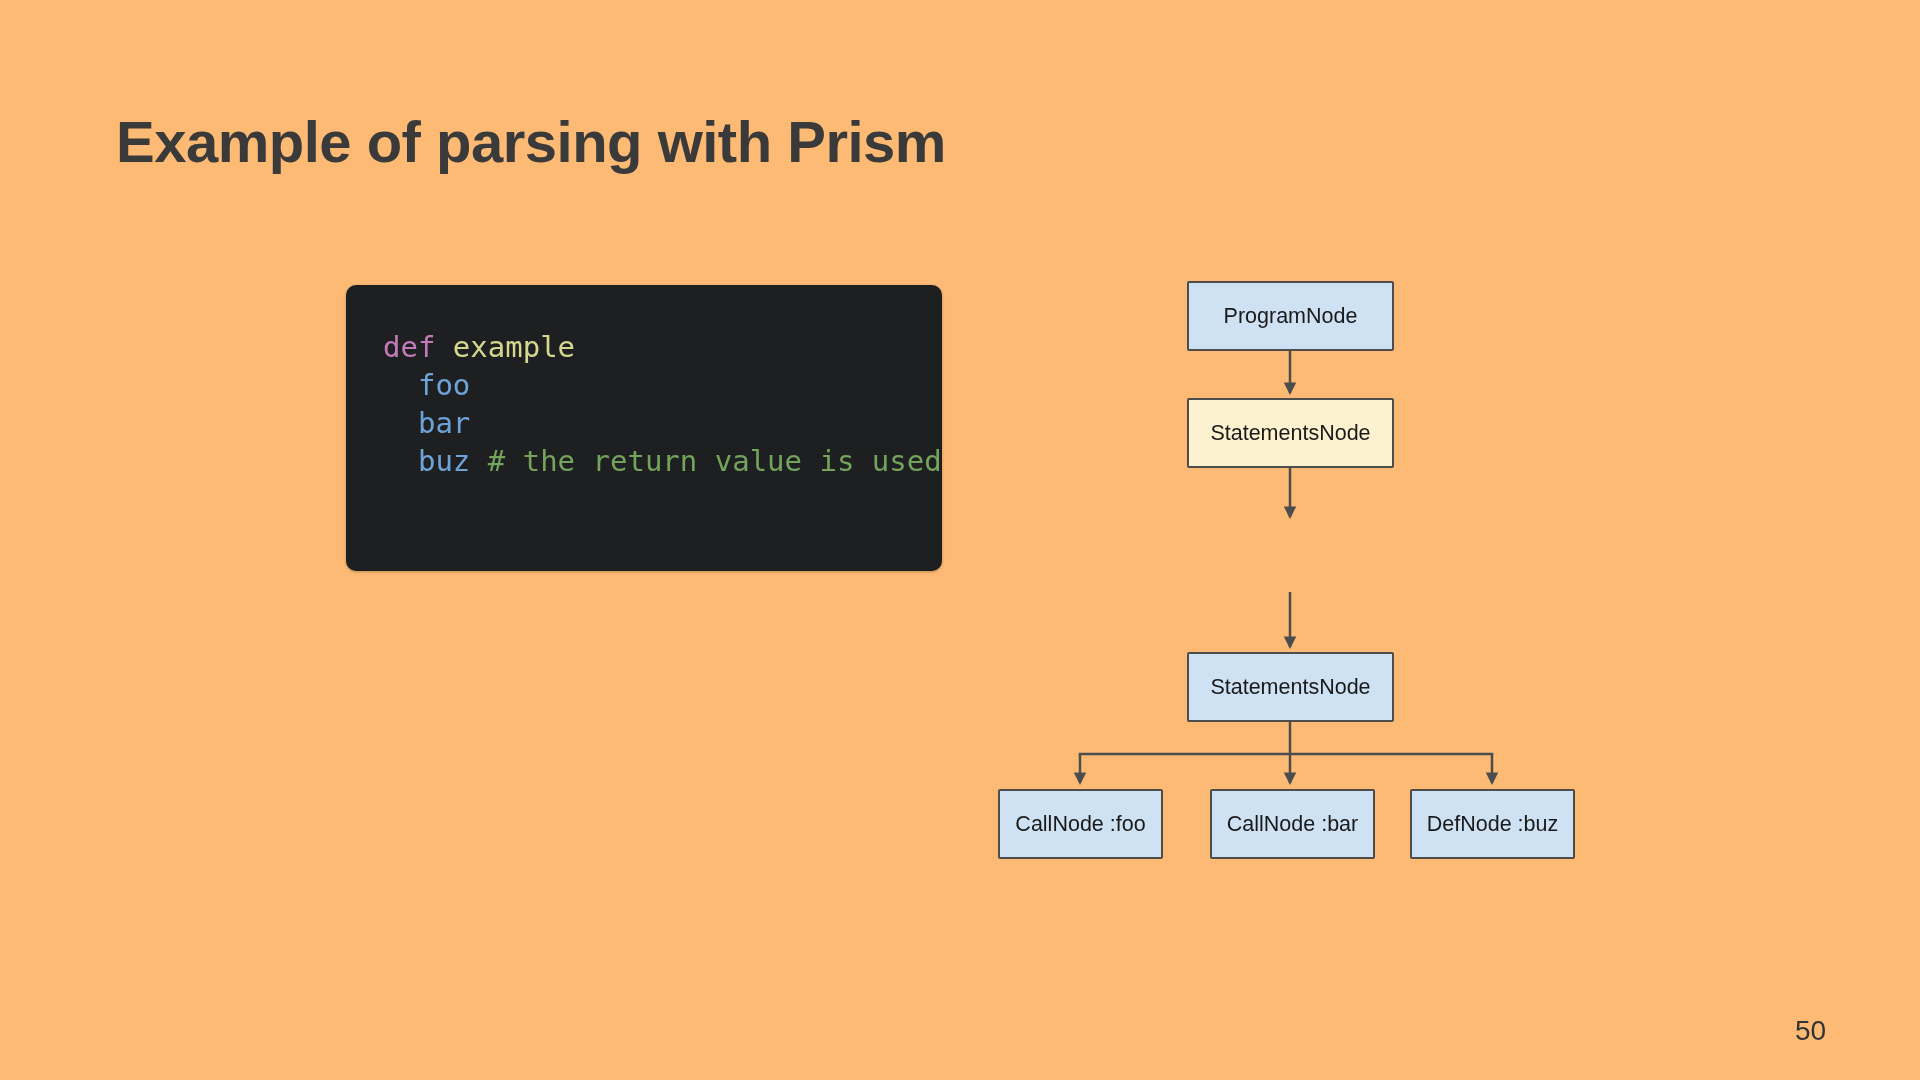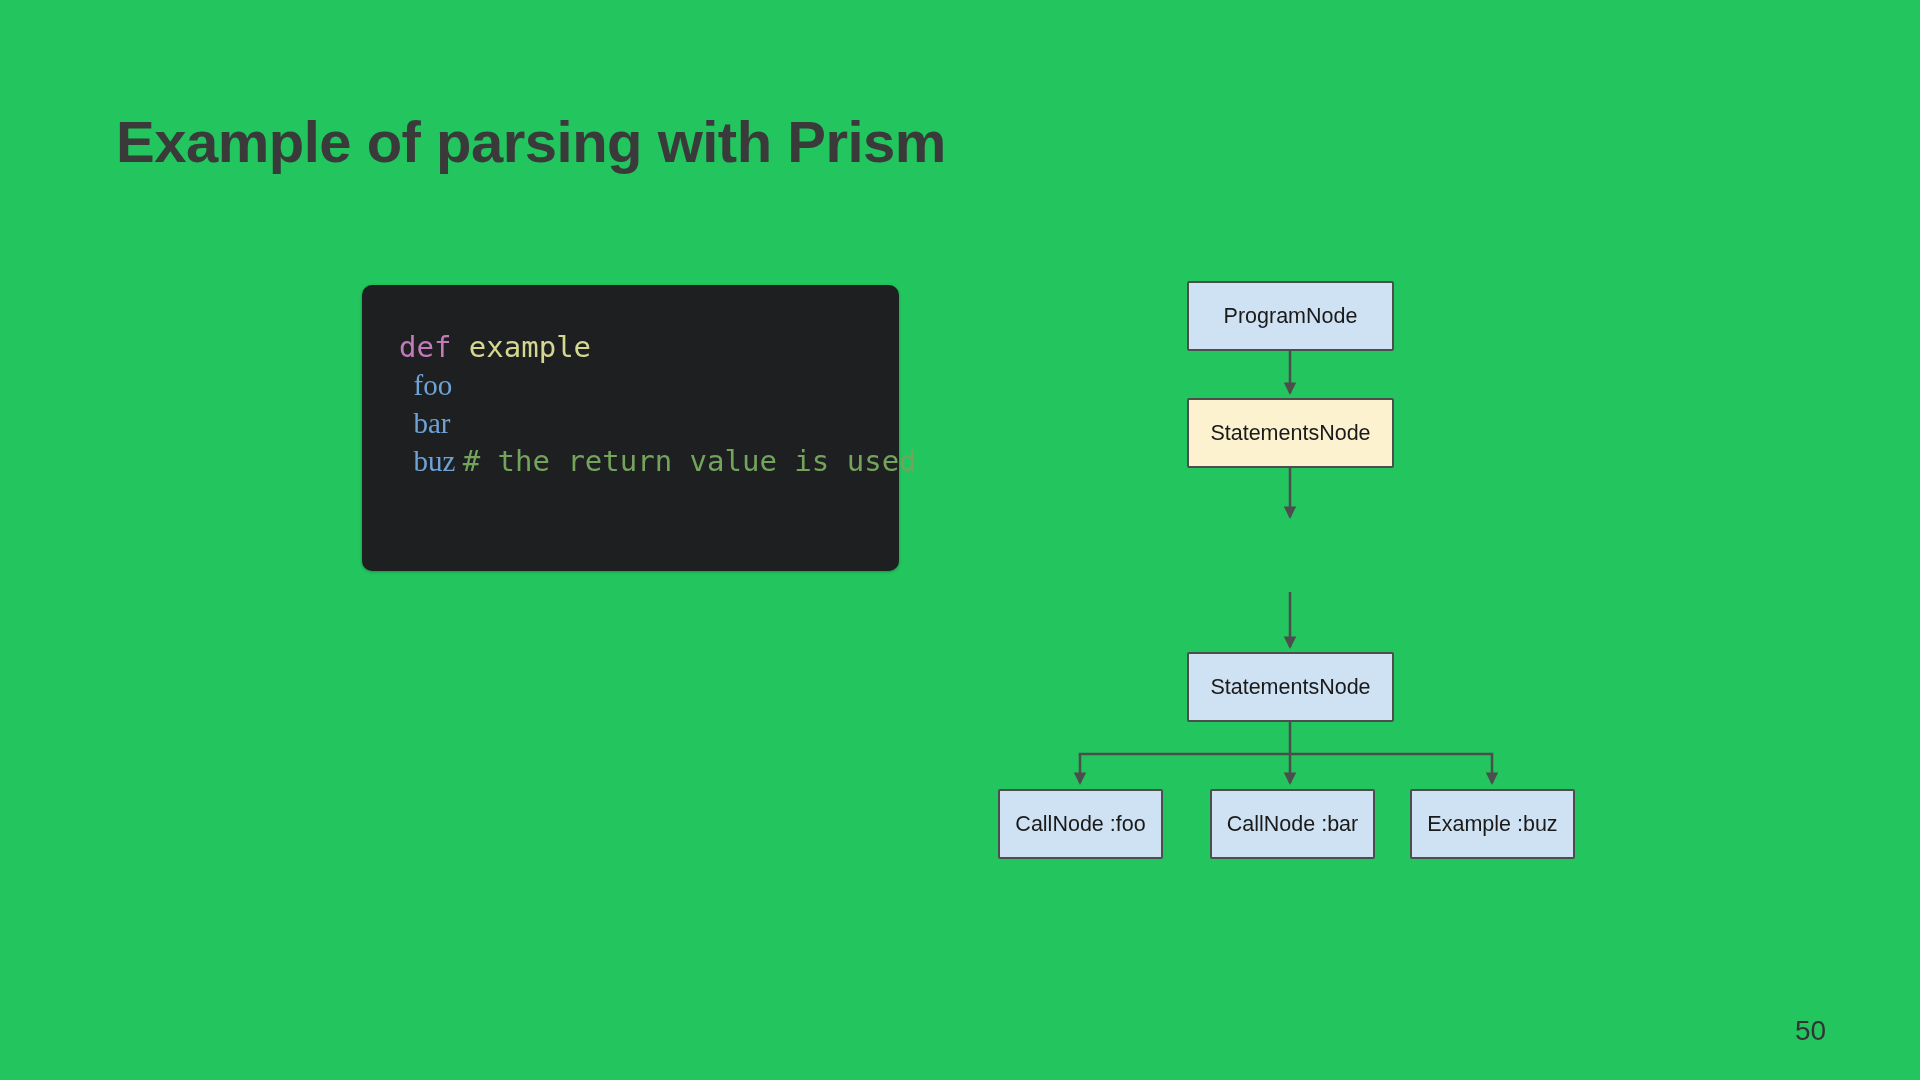--- a/index.html
+++ b/index.html
@@ -4,61 +4,61 @@
 <style>
   html, body {
     margin: 0;
     padding: 0;
     background: #ffffff;
   }
   .slide {
     position: relative;
     width: 1920px;
     height: 1080px;
-    background: #22c55e;
+    background: #fdba74;
     overflow: hidden;
     font-family: "Liberation Sans", sans-serif;
   }
 
   
   .title {
     position: absolute;
     left: 116px;
     top: 108px;
     margin: 0;
     font-size: 58px;
     font-weight: 600;
     letter-spacing: -0.5px;
     color: var(--title-text, #3a3a3a);
     font-family: "Liberation Sans", sans-serif;
   }
 
   
   .code-block {
     position: absolute;
-    left: 362px;
+    left: 346px;
     top: 285px;
-    width: 537px;
+    width: 596px;
     height: 286px;
     box-sizing: border-box;
     background: var(--code-bg, #1d1f21);
     border-radius: 10px;
     padding: 43px 8px 0 37px;
     box-shadow: 0 1px 3px rgba(0,0,0,0.25);
   }
   .code-line {
     font-family: "DejaVu Sans Mono", "Liberation Mono", monospace;
     font-size: 29px;
     line-height: 38px;
     white-space: pre;
   }
   .code-line span { white-space: pre; }
   .kw      { color: var(--code-keyword, #c37ab8); }
   .fn      { color: var(--code-method,  #d6d78f); }
-  .call    { color: var(--code-call,    #6ea3d8); font-family: Liberation Serif, serif; }
+  .call    { color: var(--code-call,    #6ea3d8); }
   .comment { color: var(--code-comment, #74a35c); }
 
   
   .node {
     position: absolute;
     height: 70px;
     box-sizing: border-box;
     background: var(--node-blue, #cfe2f3);
     border: 2px solid var(--node-border, #4d4d4d);
     border-radius: 2px;
@@ -133,17 +133,17 @@
     <line x1="1080" y1="754" x2="1080" y2="783" marker-end="url(#ah)"></line>
     <line x1="1290" y1="754" x2="1290" y2="783" marker-end="url(#ah)"></line>
     <line x1="1492" y1="754" x2="1492" y2="783" marker-end="url(#ah)"></line>
   </svg>
 
   <div class="node n0" data-fill="blue">ProgramNode</div>
   <div class="node n1" data-fill="yellow">StatementsNode</div>
   <div class="node n3" data-fill="blue">StatementsNode</div>
   <div class="node n4" data-fill="blue">CallNode :foo</div>
   <div class="node n5" data-fill="blue">CallNode :bar</div>
-  <div class="node n6" data-fill="blue">Example :buz</div>
+  <div class="node n6" data-fill="blue">DefNode :buz</div>
 
   <div class="page-number">50</div>
 
 </div>
 
 </body></html>

